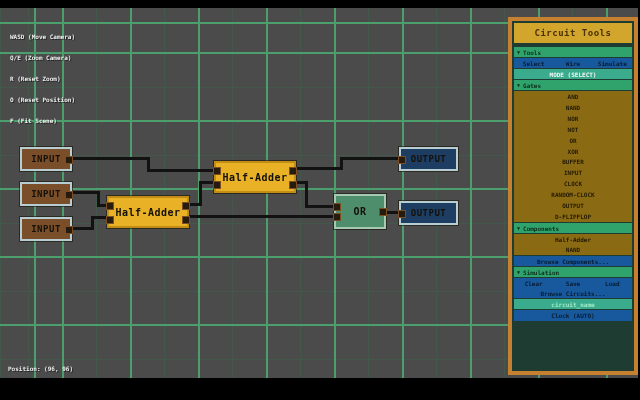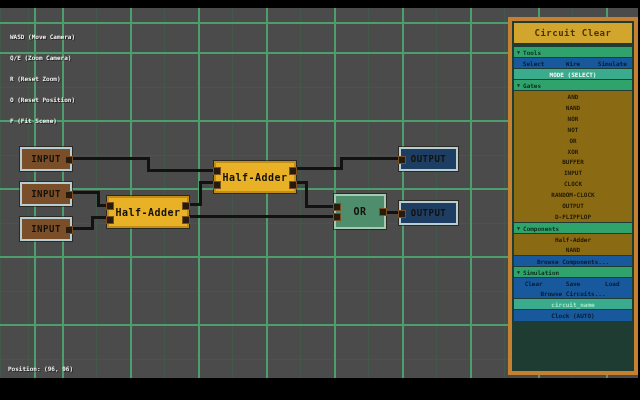--- a/index.html
+++ b/index.html
@@ -151,21 +151,21 @@
       <span class="conn c-l" style="top:7px"></span>
     </div>
     <div class="node n-output" style="left:399px;top:193px;width:59px;height:24px">
       <span class="lbl">OUTPUT</span>
       <span class="conn c-l" style="top:7px"></span>
     </div>
   </div>
 
   <div id="sidebar">
 
-    <div class="bar title-bar">Circuit Clear</div>
+    <div class="bar title-bar">Circuit Tools</div>
 
     <div class="bar sec-hdr">
       <span class="tri">▼</span>
       <span>Tools</span>
     </div>
     <div class="bar blue thirds">
       <span>Select</span>
       <span>Wire</span>
       <span>Simulate</span>
     </div>

